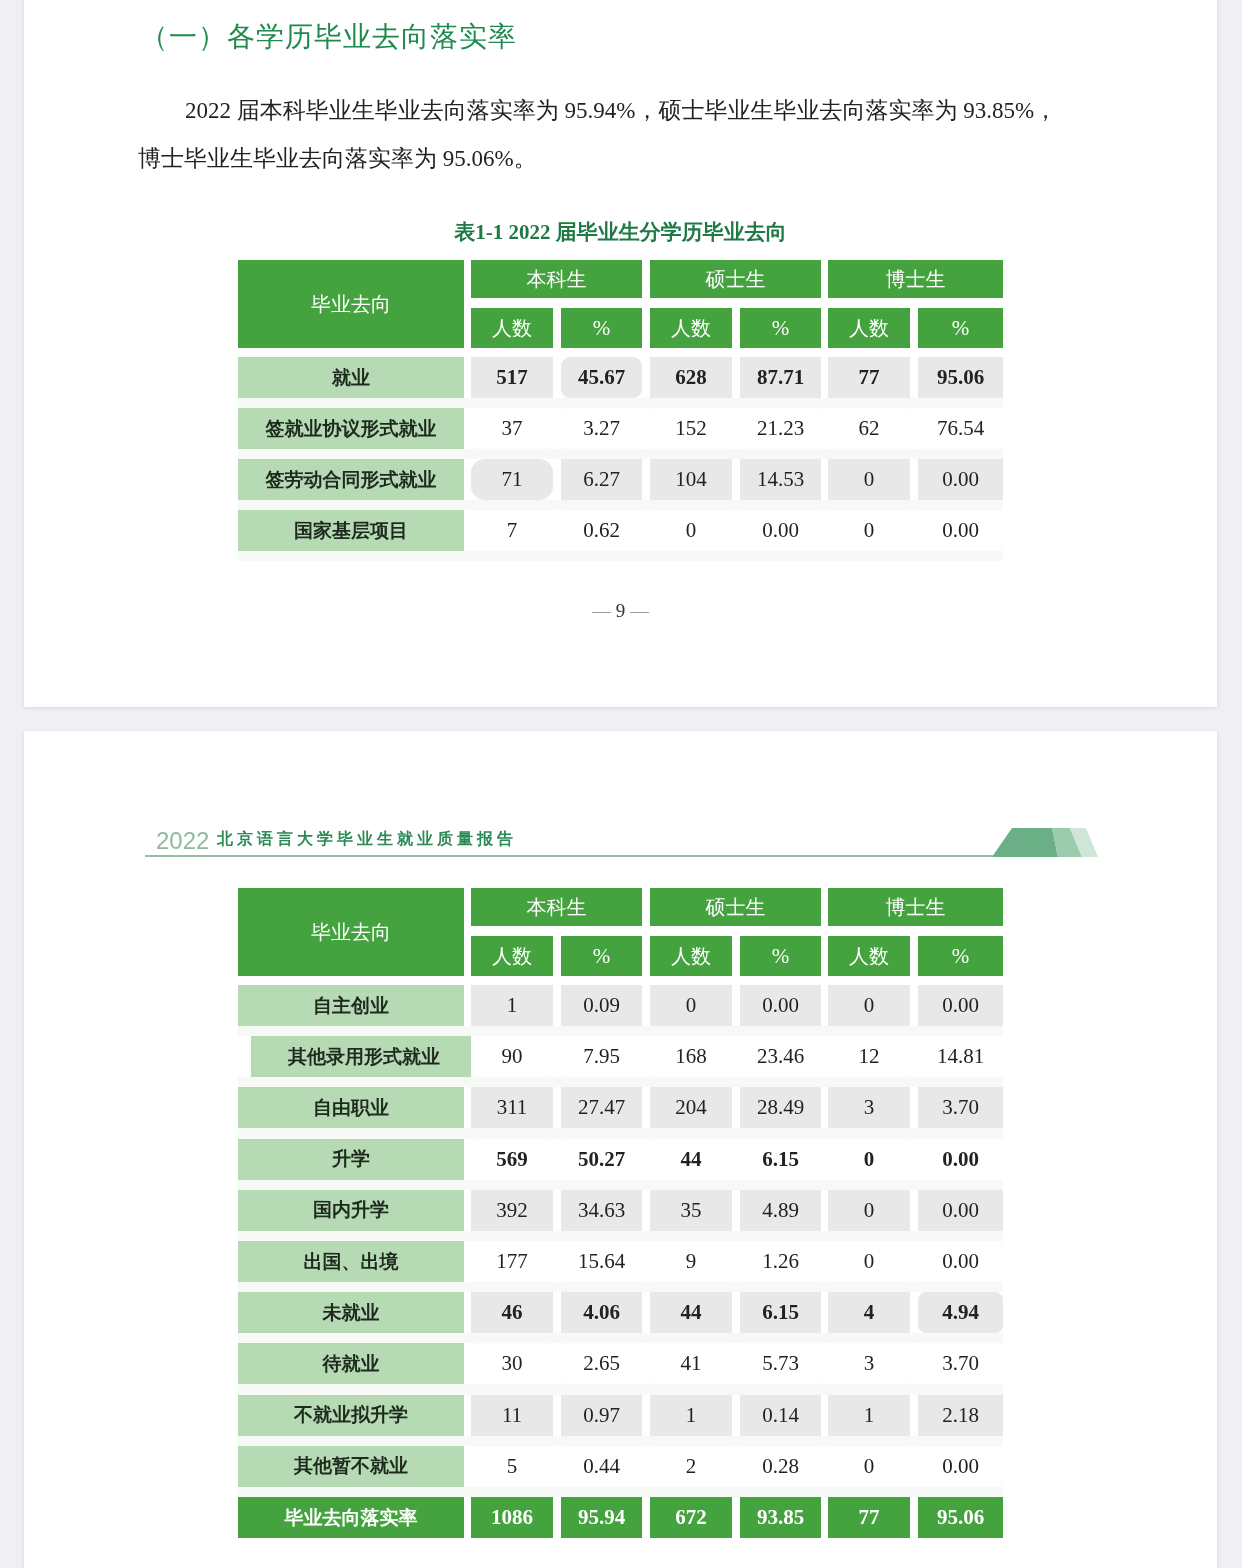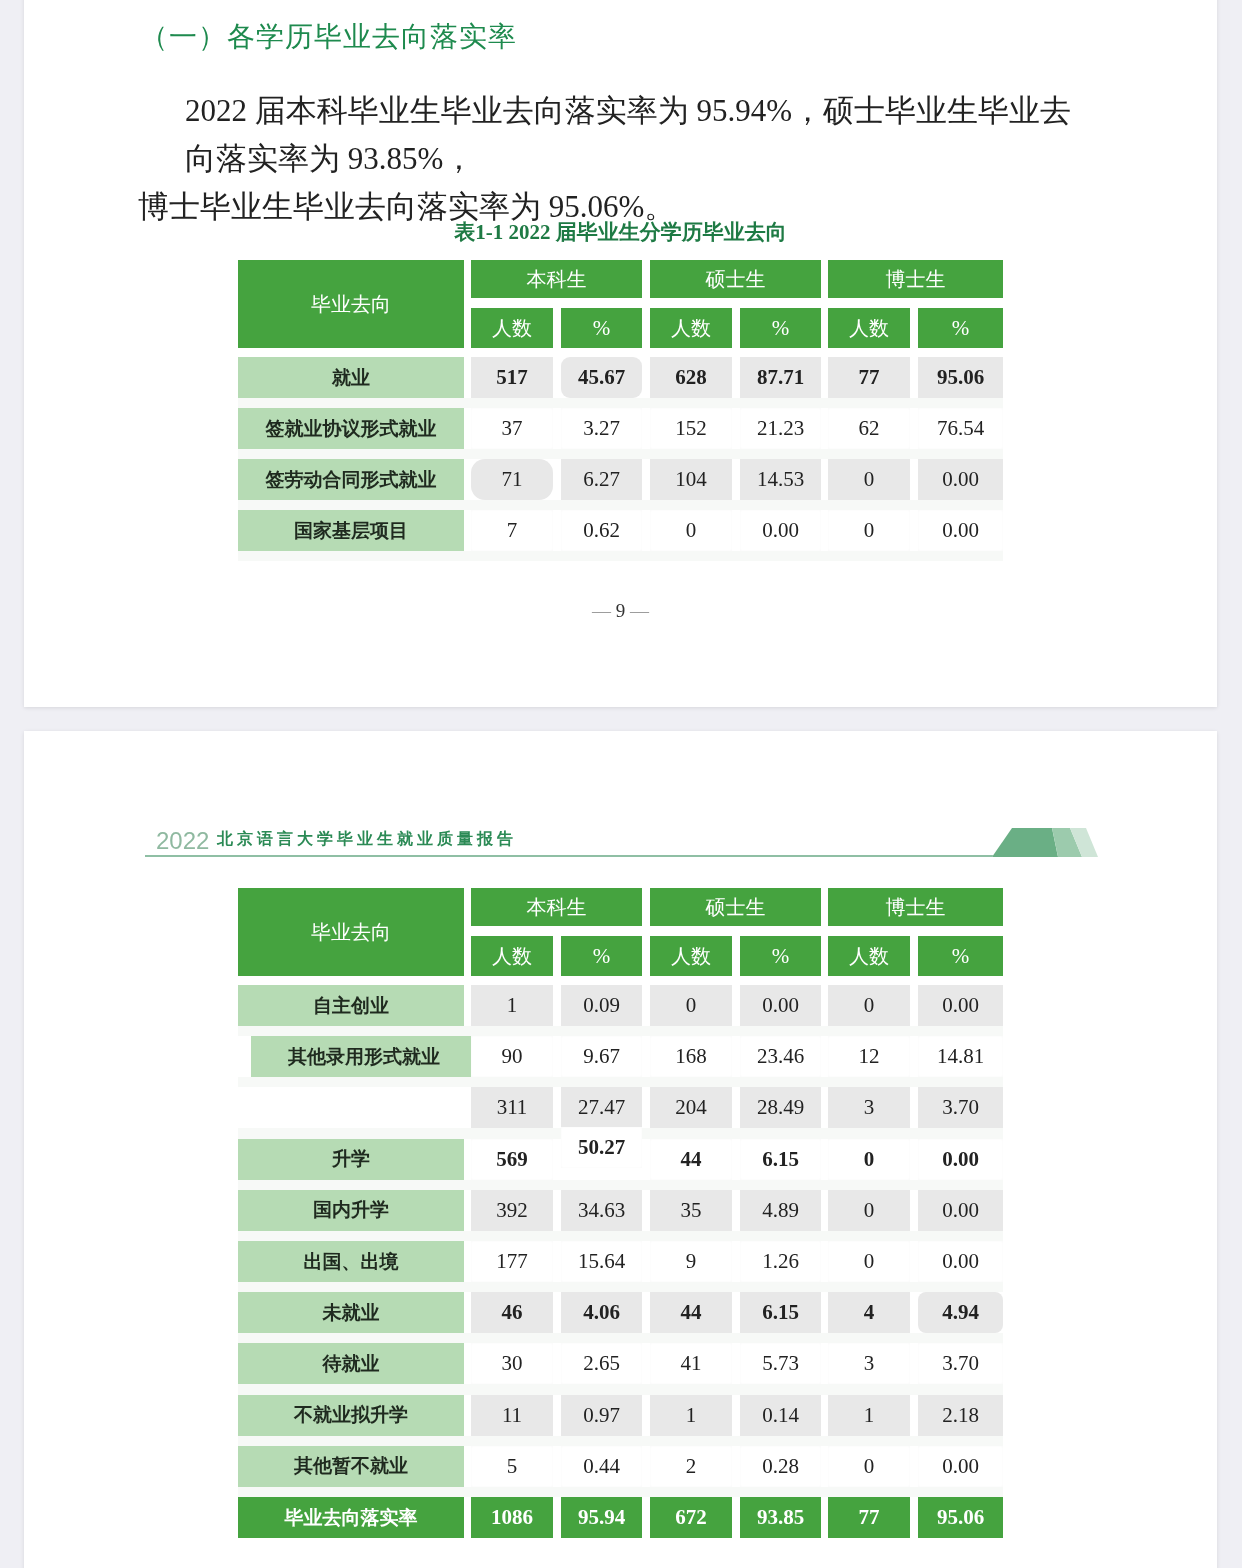--- a/index.html
+++ b/index.html
@@ -24,21 +24,21 @@
     left: 116px; top: 28px;
     font-family: "DejaVu Sans", sans-serif;
     font-size: 28px;
     color: #1e8a4e;
     letter-spacing: 1px;
   }
   .para {
     position: absolute;
     left: 114px;
     width: 960px;
-    font-size: 31px;
+    font-size: 23px;
     color: #222;
     line-height: 48px;
   }
   .para .indent { padding-left: 47px; }
   .table-caption {
     position: absolute;
     left: 0; width: 100%;
     top: 228px;
     text-align: center;
     font-family: "Liberation Serif", serif;
@@ -215,36 +215,37 @@
       <div class="cell lbl" style="left: 0px; top: 97px; width: 226px; height: 41px;">自主创业</div>
       <div class="cell val-gray" style="left: 233px; top: 97px; width: 82px; height: 41px;">1</div>
       <div class="cell val-gray" style="left: 323px; top: 97px; width: 81px; height: 41px;">0.09</div>
       <div class="cell val-gray" style="left: 412px; top: 97px; width: 82px; height: 41px;">0</div>
       <div class="cell val-gray" style="left: 502px; top: 97px; width: 81px; height: 41px;">0.00</div>
       <div class="cell val-gray" style="left: 590px; top: 97px; width: 82px; height: 41px;">0</div>
       <div class="cell val-gray" style="left: 680px; top: 97px; width: 85px; height: 41px;">0.00</div>
       <div class="row-strip" style="top: 189.2px; height: 10.2px;"></div>
       <div class="cell lbl" style="left: 0px; top: 148.2px; width: 226px; height: 41px; margin-left: 13px;">其他录用形式就业</div>
       <div class="cell val-white" style="left: 233px; top: 148.2px; width: 82px; height: 41px;">90</div>
-      <div class="cell val-white" style="left: 323px; top: 148.2px; width: 81px; height: 41px;">9.67</div>
+      <div class="cell val-white" style="left: 323px; top: 148.2px; width: 81px; height: 41px;">7.95</div>
       <div class="cell val-white" style="left: 412px; top: 148.2px; width: 82px; height: 41px;">168</div>
       <div class="cell val-white" style="left: 502px; top: 148.2px; width: 81px; height: 41px;">23.46</div>
       <div class="cell val-white" style="left: 590px; top: 148.2px; width: 82px; height: 41px;">12</div>
       <div class="cell val-white" style="left: 680px; top: 148.2px; width: 85px; height: 41px;">14.81</div>
       <div class="row-strip" style="top: 240.4px; height: 10.2px;"></div>
+      <div class="cell lbl" style="left: 0px; top: 199.4px; width: 226px; height: 41px;">自由职业</div>
       <div class="cell val-gray" style="left: 233px; top: 199.4px; width: 82px; height: 41px;">311</div>
       <div class="cell val-gray" style="left: 323px; top: 199.4px; width: 81px; height: 41px;">27.47</div>
       <div class="cell val-gray" style="left: 412px; top: 199.4px; width: 82px; height: 41px;">204</div>
       <div class="cell val-gray" style="left: 502px; top: 199.4px; width: 81px; height: 41px;">28.49</div>
       <div class="cell val-gray" style="left: 590px; top: 199.4px; width: 82px; height: 41px;">3</div>
       <div class="cell val-gray" style="left: 680px; top: 199.4px; width: 85px; height: 41px;">3.70</div>
       <div class="row-strip" style="top: 291.6px; height: 10.2px;"></div>
       <div class="cell lbl" style="left: 0px; top: 250.6px; width: 226px; height: 41px;">升学</div>
       <div class="cell val-white bold" style="left: 233px; top: 250.6px; width: 82px; height: 41px;">569</div>
-      <div class="cell val-white bold" style="left: 323px; top: 239px; width: 81px; height: 41px;">50.27</div>
+      <div class="cell val-white bold" style="left: 323px; top: 251px; width: 81px; height: 41px;">50.27</div>
       <div class="cell val-white bold" style="left: 412px; top: 250.6px; width: 82px; height: 41px;">44</div>
       <div class="cell val-white bold" style="left: 502px; top: 250.6px; width: 81px; height: 41px;">6.15</div>
       <div class="cell val-white bold" style="left: 590px; top: 250.6px; width: 82px; height: 41px;">0</div>
       <div class="cell val-white bold" style="left: 680px; top: 250.6px; width: 85px; height: 41px;">0.00</div>
       <div class="row-strip" style="top: 342.8px; height: 10.2px;"></div>
       <div class="cell lbl" style="left: 0px; top: 301.8px; width: 226px; height: 41px;">国内升学</div>
       <div class="cell val-gray" style="left: 233px; top: 301.8px; width: 82px; height: 41px;">392</div>
       <div class="cell val-gray" style="left: 323px; top: 301.8px; width: 81px; height: 41px;">34.63</div>
       <div class="cell val-gray" style="left: 412px; top: 301.8px; width: 82px; height: 41px;">35</div>
       <div class="cell val-gray" style="left: 502px; top: 301.8px; width: 81px; height: 41px;">4.89</div>

